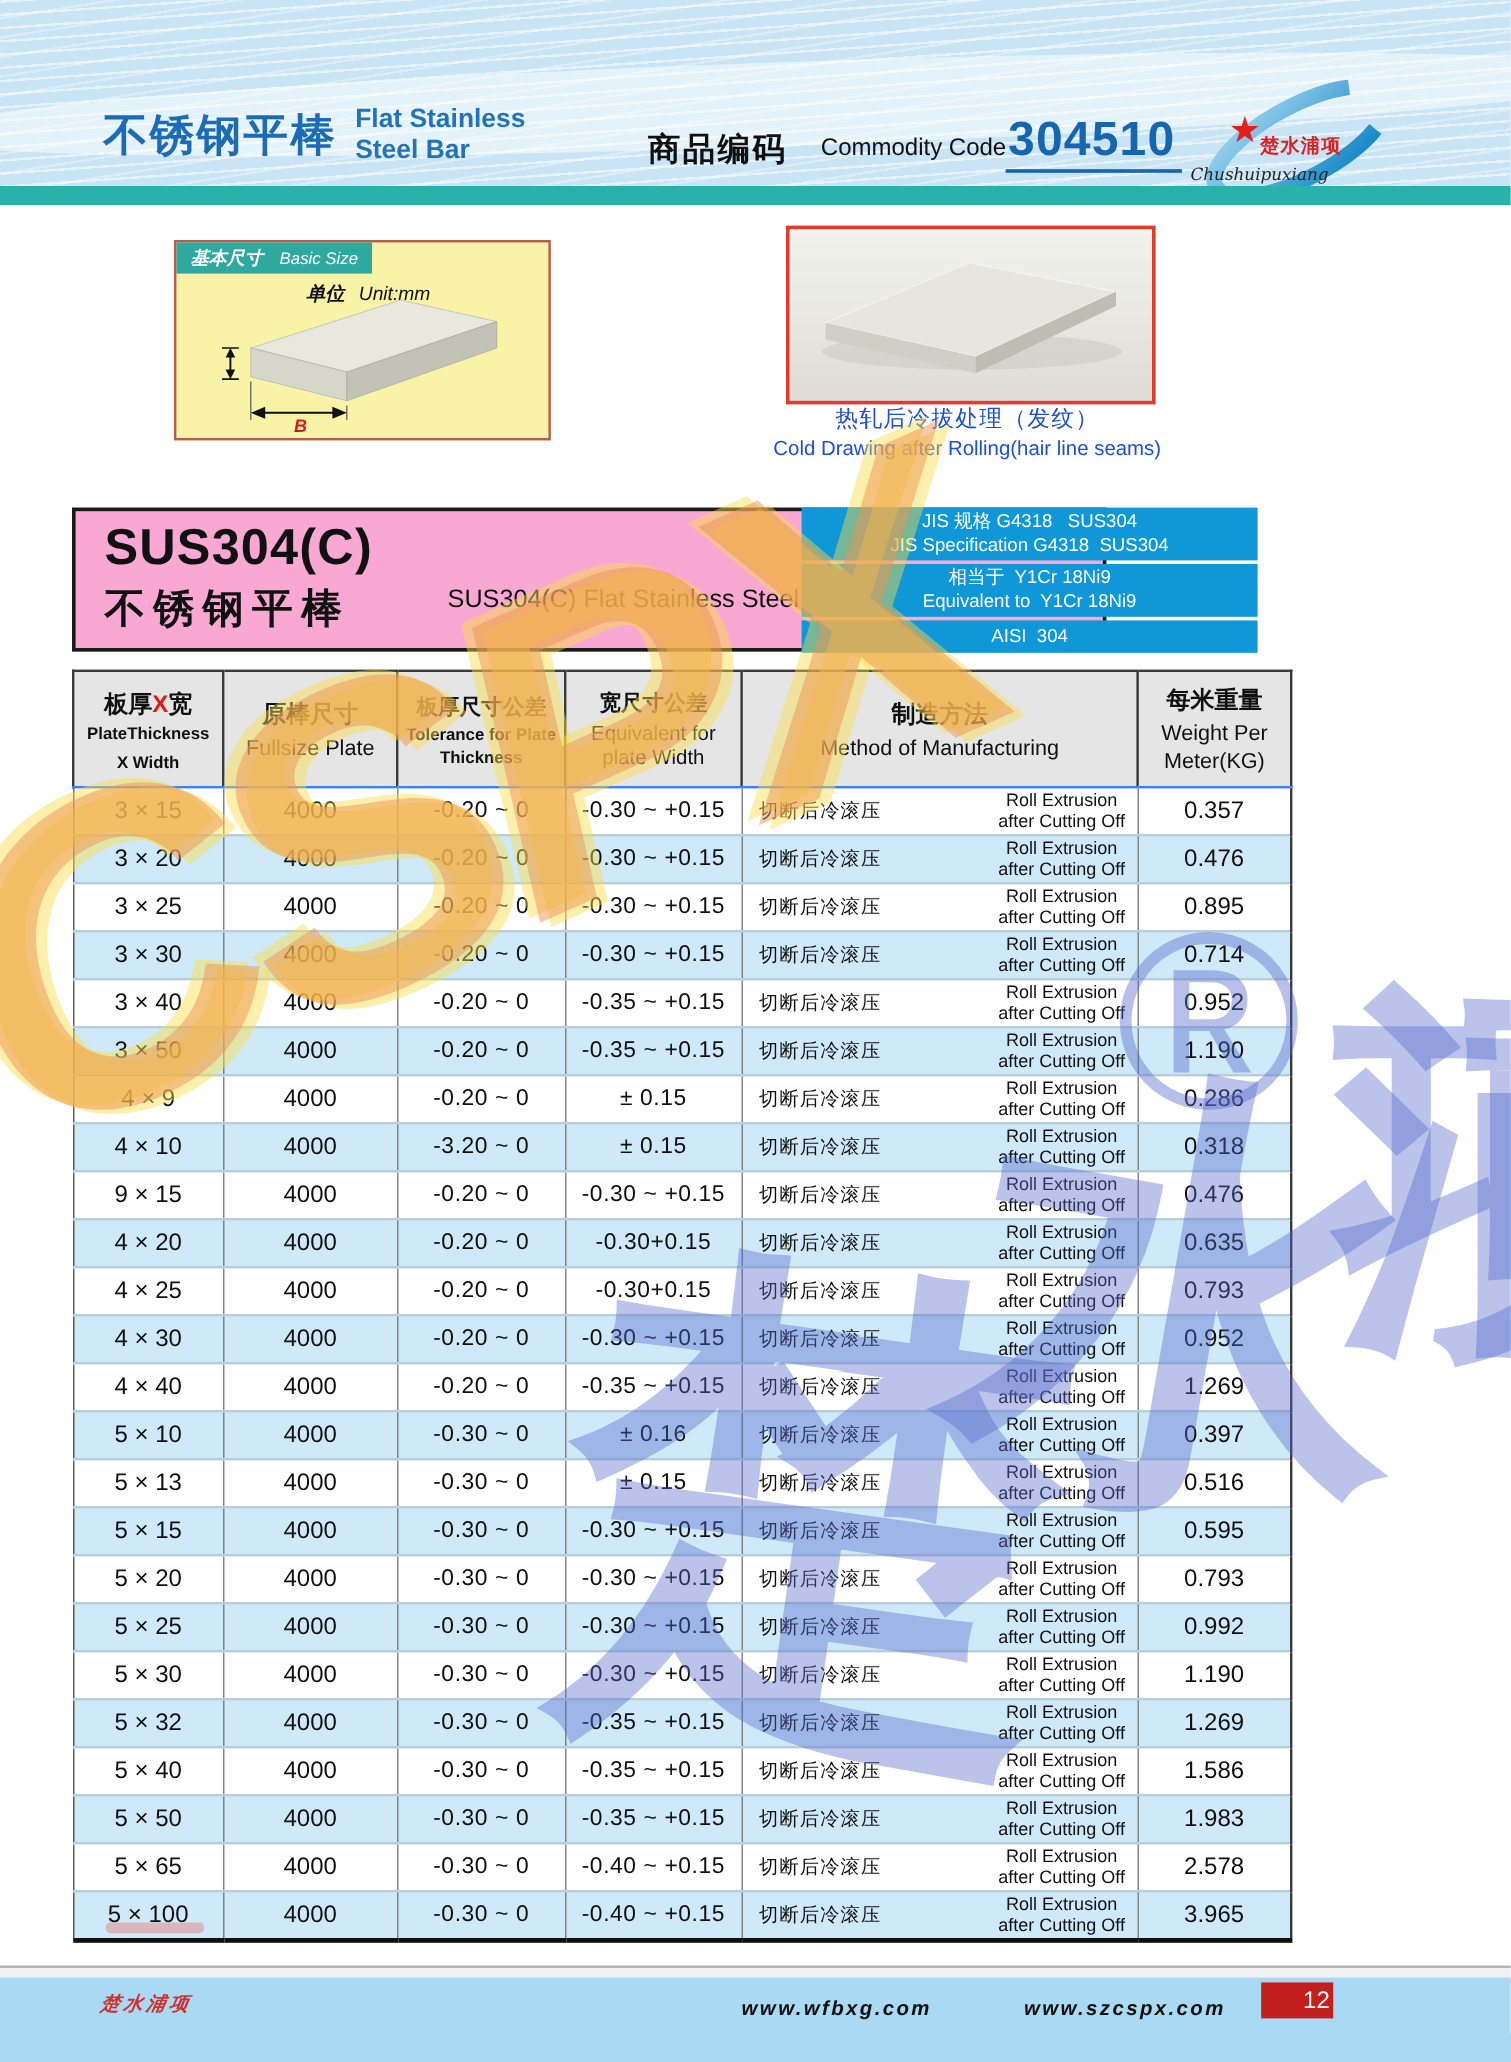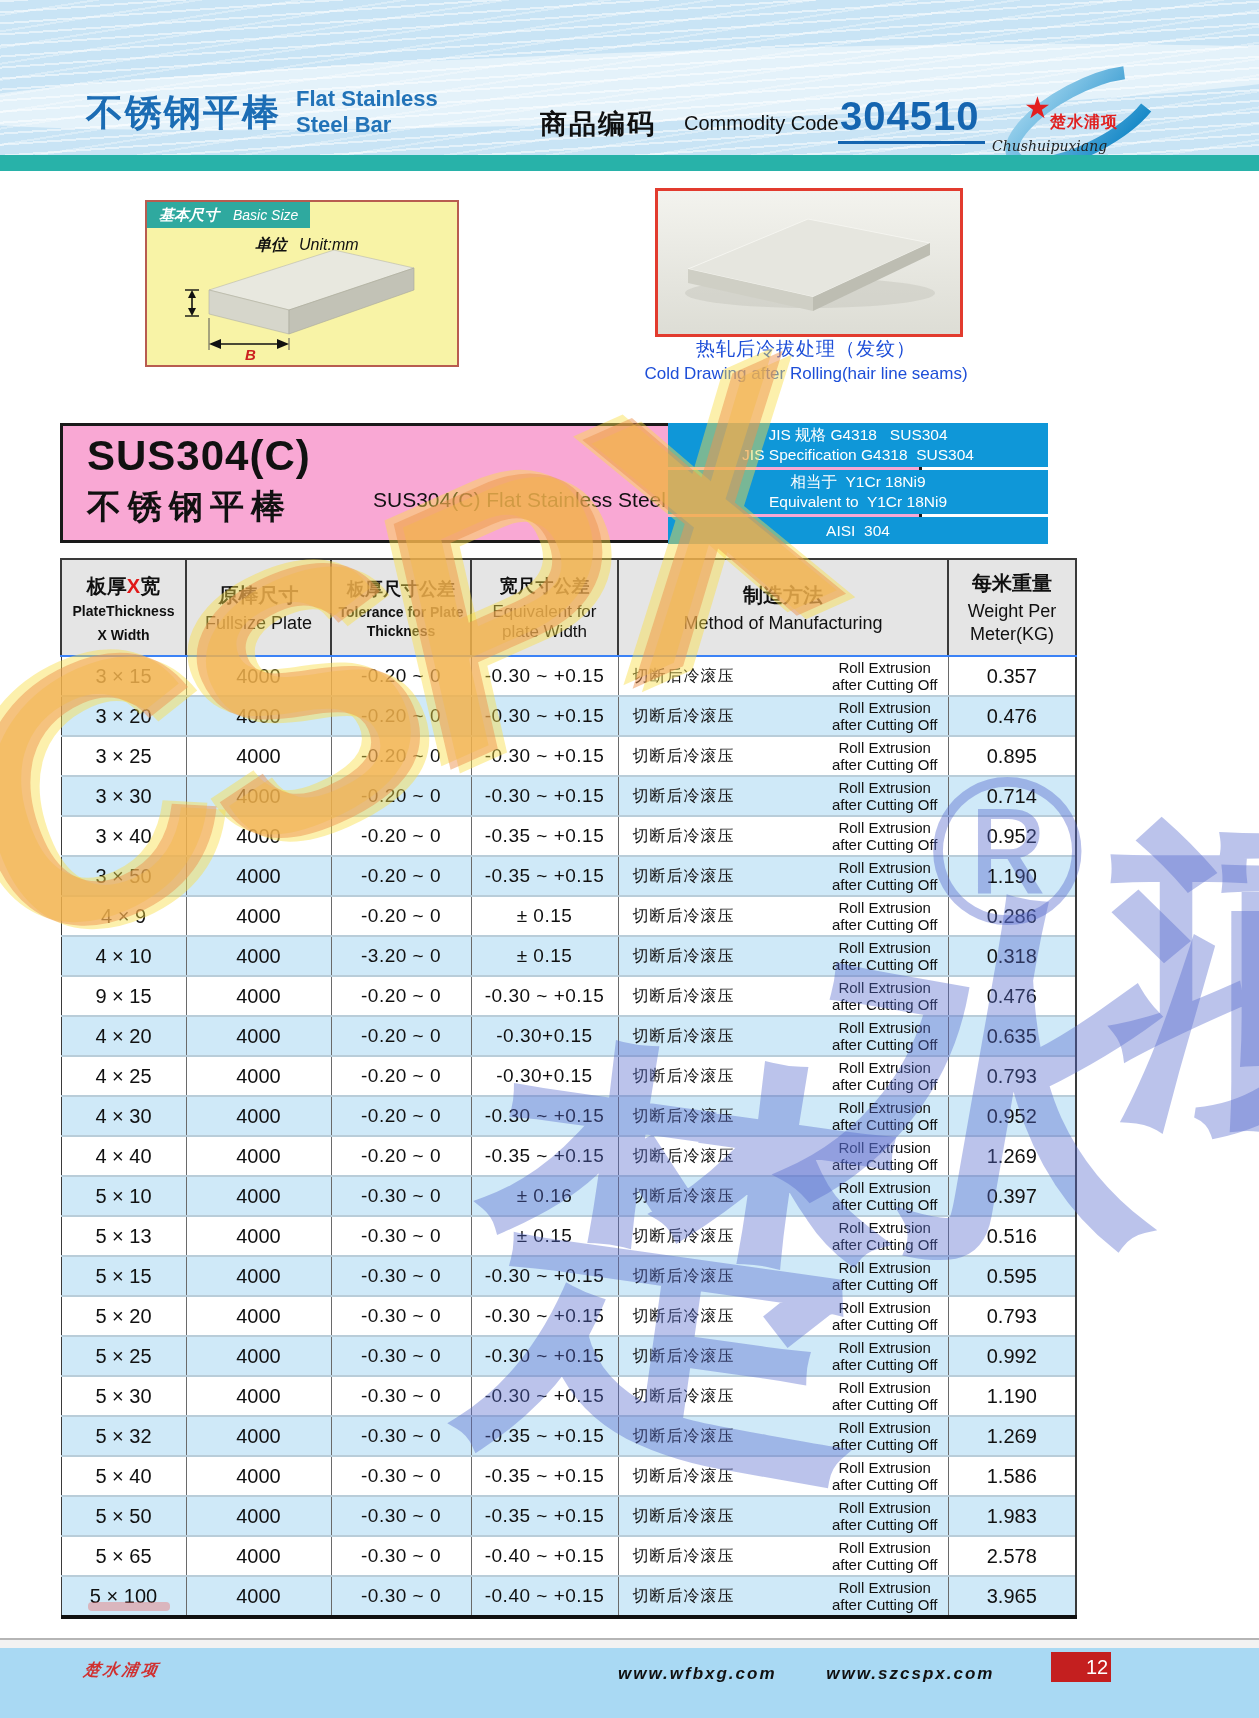--- a/index.html
+++ b/index.html
@@ -80,21 +80,21 @@
   .wm-zh1{left:470px;top:980px;font-size:420px;color:rgba(86,104,204,.40);transform:rotate(8deg);}
   .wm-zh2{left:800px;top:830px;font-size:380px;color:rgba(86,104,204,.40);transform:rotate(10deg);}
   .wm-reg{left:930px;top:730px;font-size:210px;color:rgba(86,104,204,.42);font-weight:normal;}
   .wm-zh3{left:1060px;top:540px;font-size:330px;color:rgba(86,104,204,.40);writing-mode:vertical-rl;letter-spacing:40px;}
   
   .foot-mark{position:absolute;left:88px;top:1602px;width:82px;height:9px;background:rgba(230,120,120,.45);border-radius:4px;}
   .foot-rule{position:absolute;left:0;top:1638px;width:1259px;height:10px;border-top:2px solid #b5b5b5;border-bottom:2px solid #c9c9c9;background:#f2f2f2;}
   .footer{position:absolute;left:0;top:1648px;width:1259px;height:70px;background:#a9d9f3;}
   .foot-brand{position:absolute;left:84px;top:12px;font-size:16px;font-weight:bold;font-style:italic;color:#d03030;letter-spacing:3px;transform:skewX(-10deg);}
   .foot-urls{position:absolute;left:618px;top:16px;font-size:17px;font-weight:bold;font-style:italic;color:#101010;letter-spacing:2px;}
-  .foot-urls span + span{margin-left:43px;}
+  .foot-urls span + span{margin-left:70px;}
   .page-num{position:absolute;left:1051px;top:4px;width:28px;height:30px;background:#c41f1f;color:#fff;font-size:20px;text-align:center;line-height:30px;padding-left:32px;}
 </style>
 </head>
 <body>
 
 <div class="page">
 
   <header class="hd">
     <div class="waves w1"></div>
     <div class="hd-swoosh"></div>

